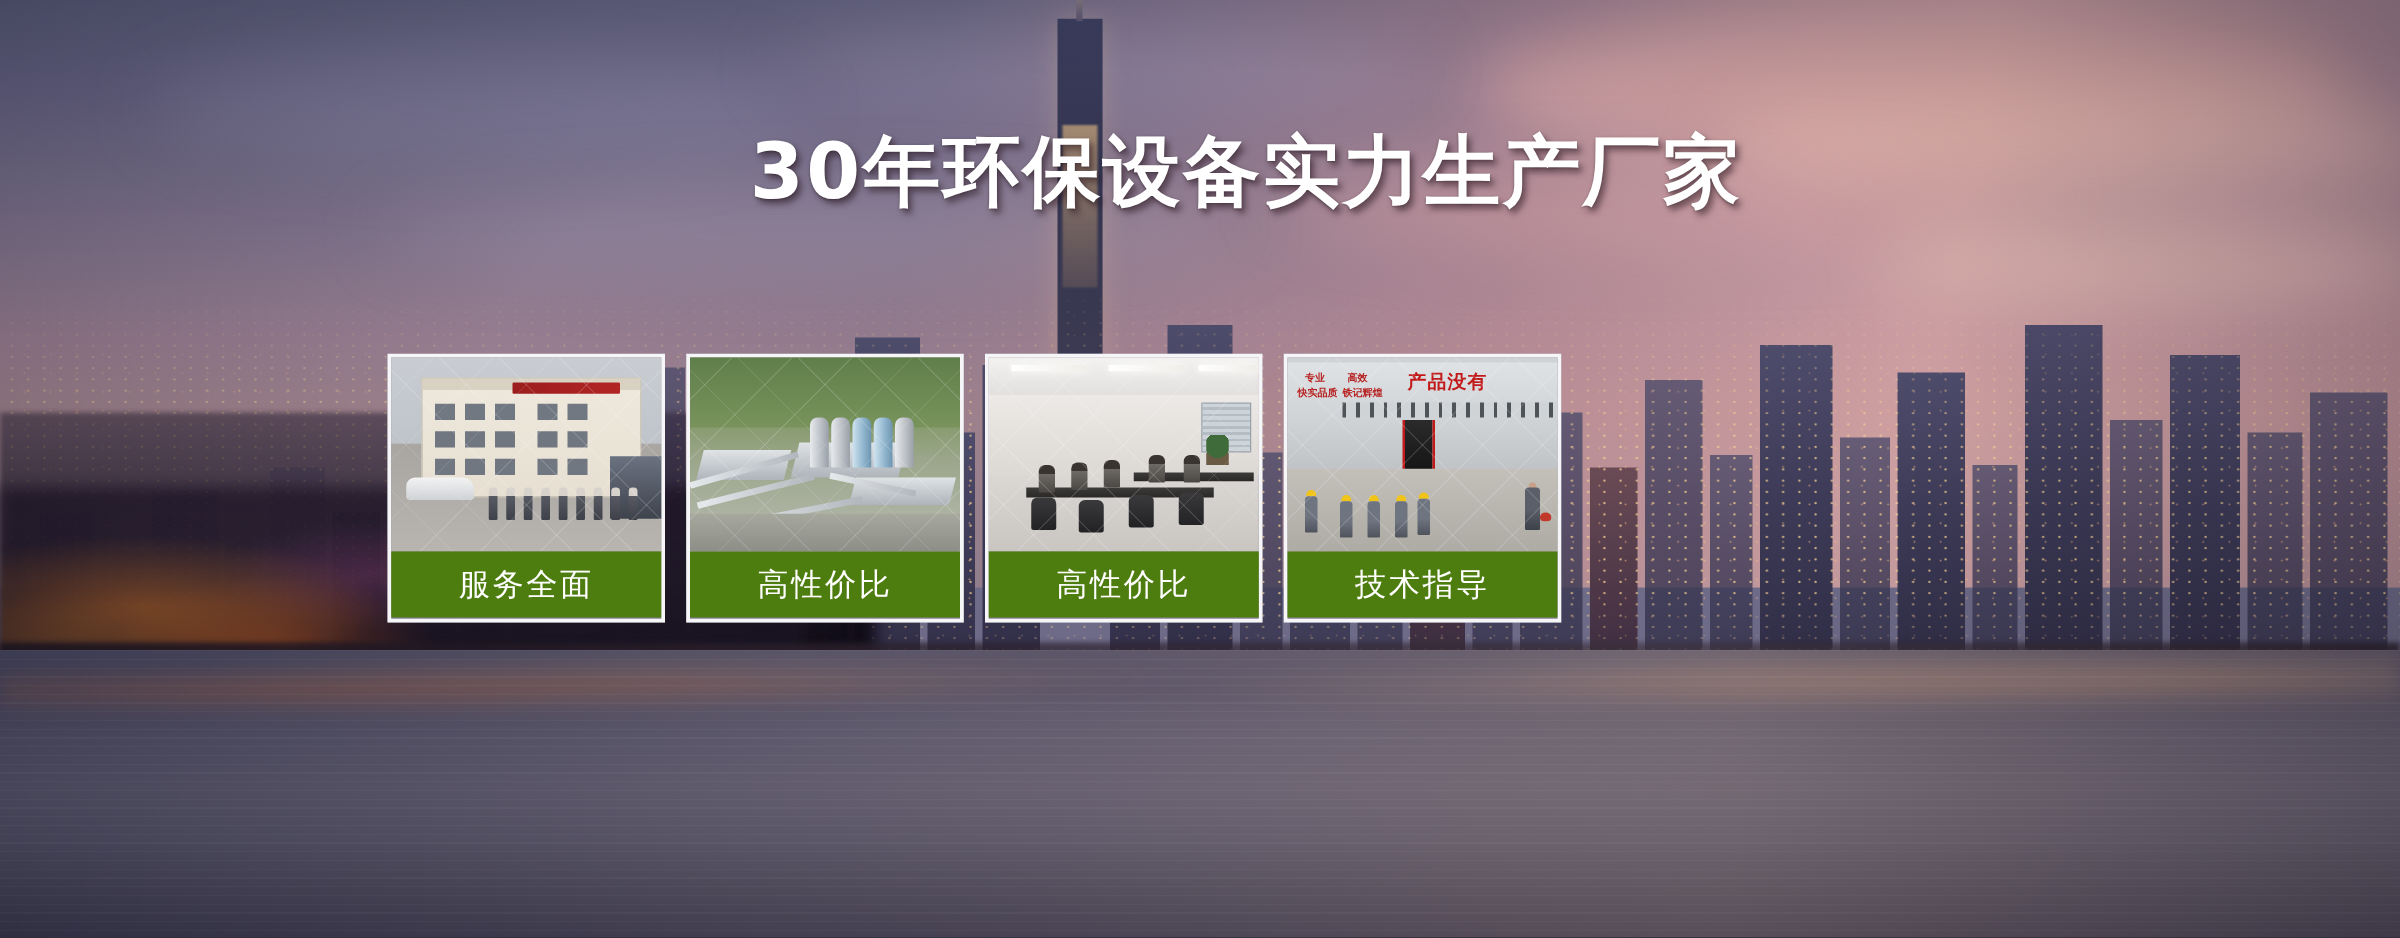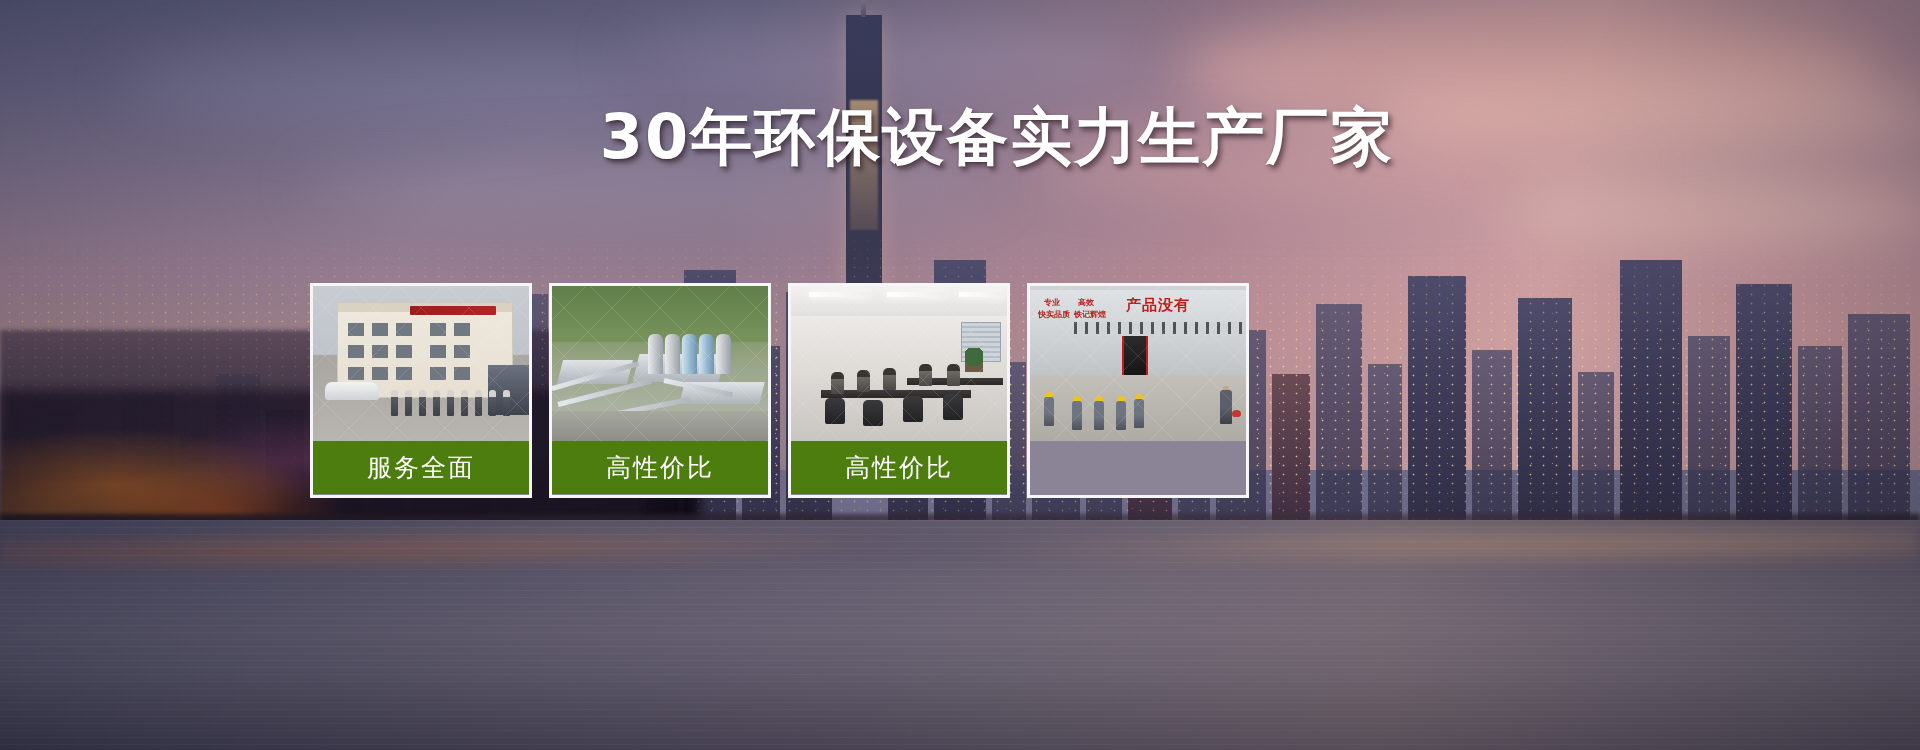--- a/index.html
+++ b/index.html
@@ -515,16 +515,17 @@
             <div class="hat"></div>
             <div class="body"></div>
           </div>
         <div class="mgr" style="left:190px; top:100px;">
             <div class="head"></div>
             <div class="body"></div>
           </div>
         <div class="helmet" style="left:202px; top:124px;"></div>
         <div class="wm"></div>
       </div>
+      <div class="card-cap">技术指导</div>
     </div>
 
   </div>
 </div>
 
 </body></html>

